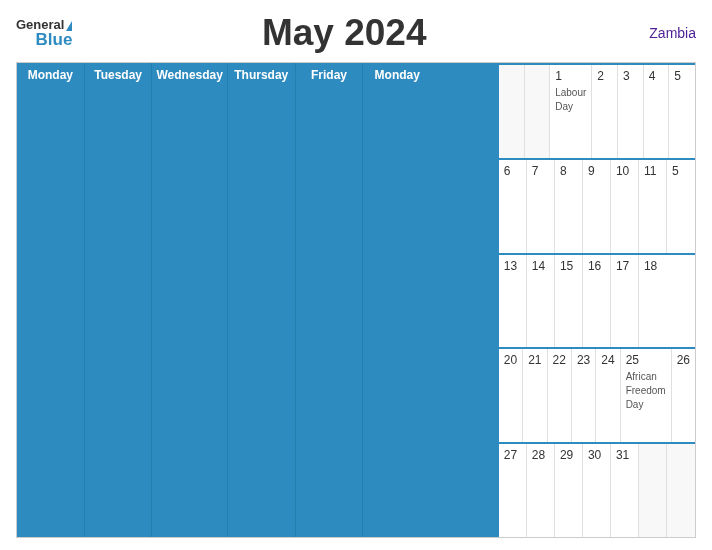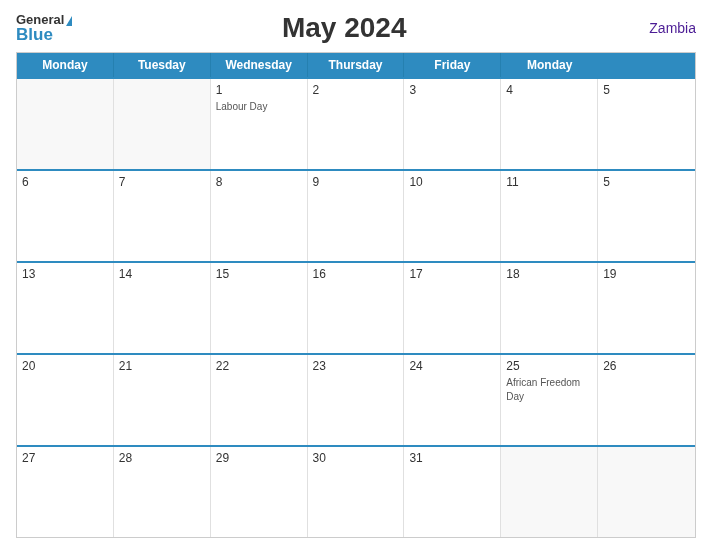--- a/index.html
+++ b/index.html
@@ -20,21 +20,21 @@
     
     .header {
       display: flex;
       align-items: center;
       justify-content: space-between;
       margin-bottom: 8px;
     }
     .logo {
       display: flex;
       flex-direction: column;
-      align-items: flex-start;
+      align-items: flex-end;
     }
     .logo-general {
       font-size: 13px;
       font-weight: bold;
       color: #333;
       line-height: 1;
     }
     .logo-blue {
       font-size: 17px;
       font-weight: bold;
@@ -45,37 +45,37 @@
       display: inline-block;
       width: 0;
       height: 0;
       border-left: 6px solid transparent;
       border-right: 0px solid transparent;
       border-bottom: 10px solid #2e8bc0;
       margin-left: 2px;
       vertical-align: middle;
     }
     .title {
-      font-size: 28px;
+      font-size: 37px;
       font-weight: bold;
       color: #333;
       text-align: center;
       flex: 1;
     }
     .country {
       font-size: 14px;
       color: #4c1d95;
       text-align: right;
       min-width: 80px;
     }
     
     .calendar {
       flex: 1;
       display: flex;
-      flex-direction: column;
+      flex-direction: row;
       border: 1px solid #ccc;
     }
     .cal-header-row {
       display: grid;
       grid-template-columns: repeat(7, 1fr);
       background: #2e8bc0;
     }
     .cal-header-cell {
       color: #fff;
       font-size: 12px;
@@ -208,23 +208,20 @@
         </div>
         <div class="cal-cell">
           <span class="day-num">16</span>
         </div>
         <div class="cal-cell">
           <span class="day-num">17</span>
         </div>
         <div class="cal-cell">
           <span class="day-num">18</span>
         </div>
-        <div class="cal-cell">
-          <span class="day-num">19</span>
-        </div>
       </div>
 
       <div class="cal-week">
         <div class="cal-cell">
           <span class="day-num">20</span>
         </div>
         <div class="cal-cell">
           <span class="day-num">21</span>
         </div>
         <div class="cal-cell">

